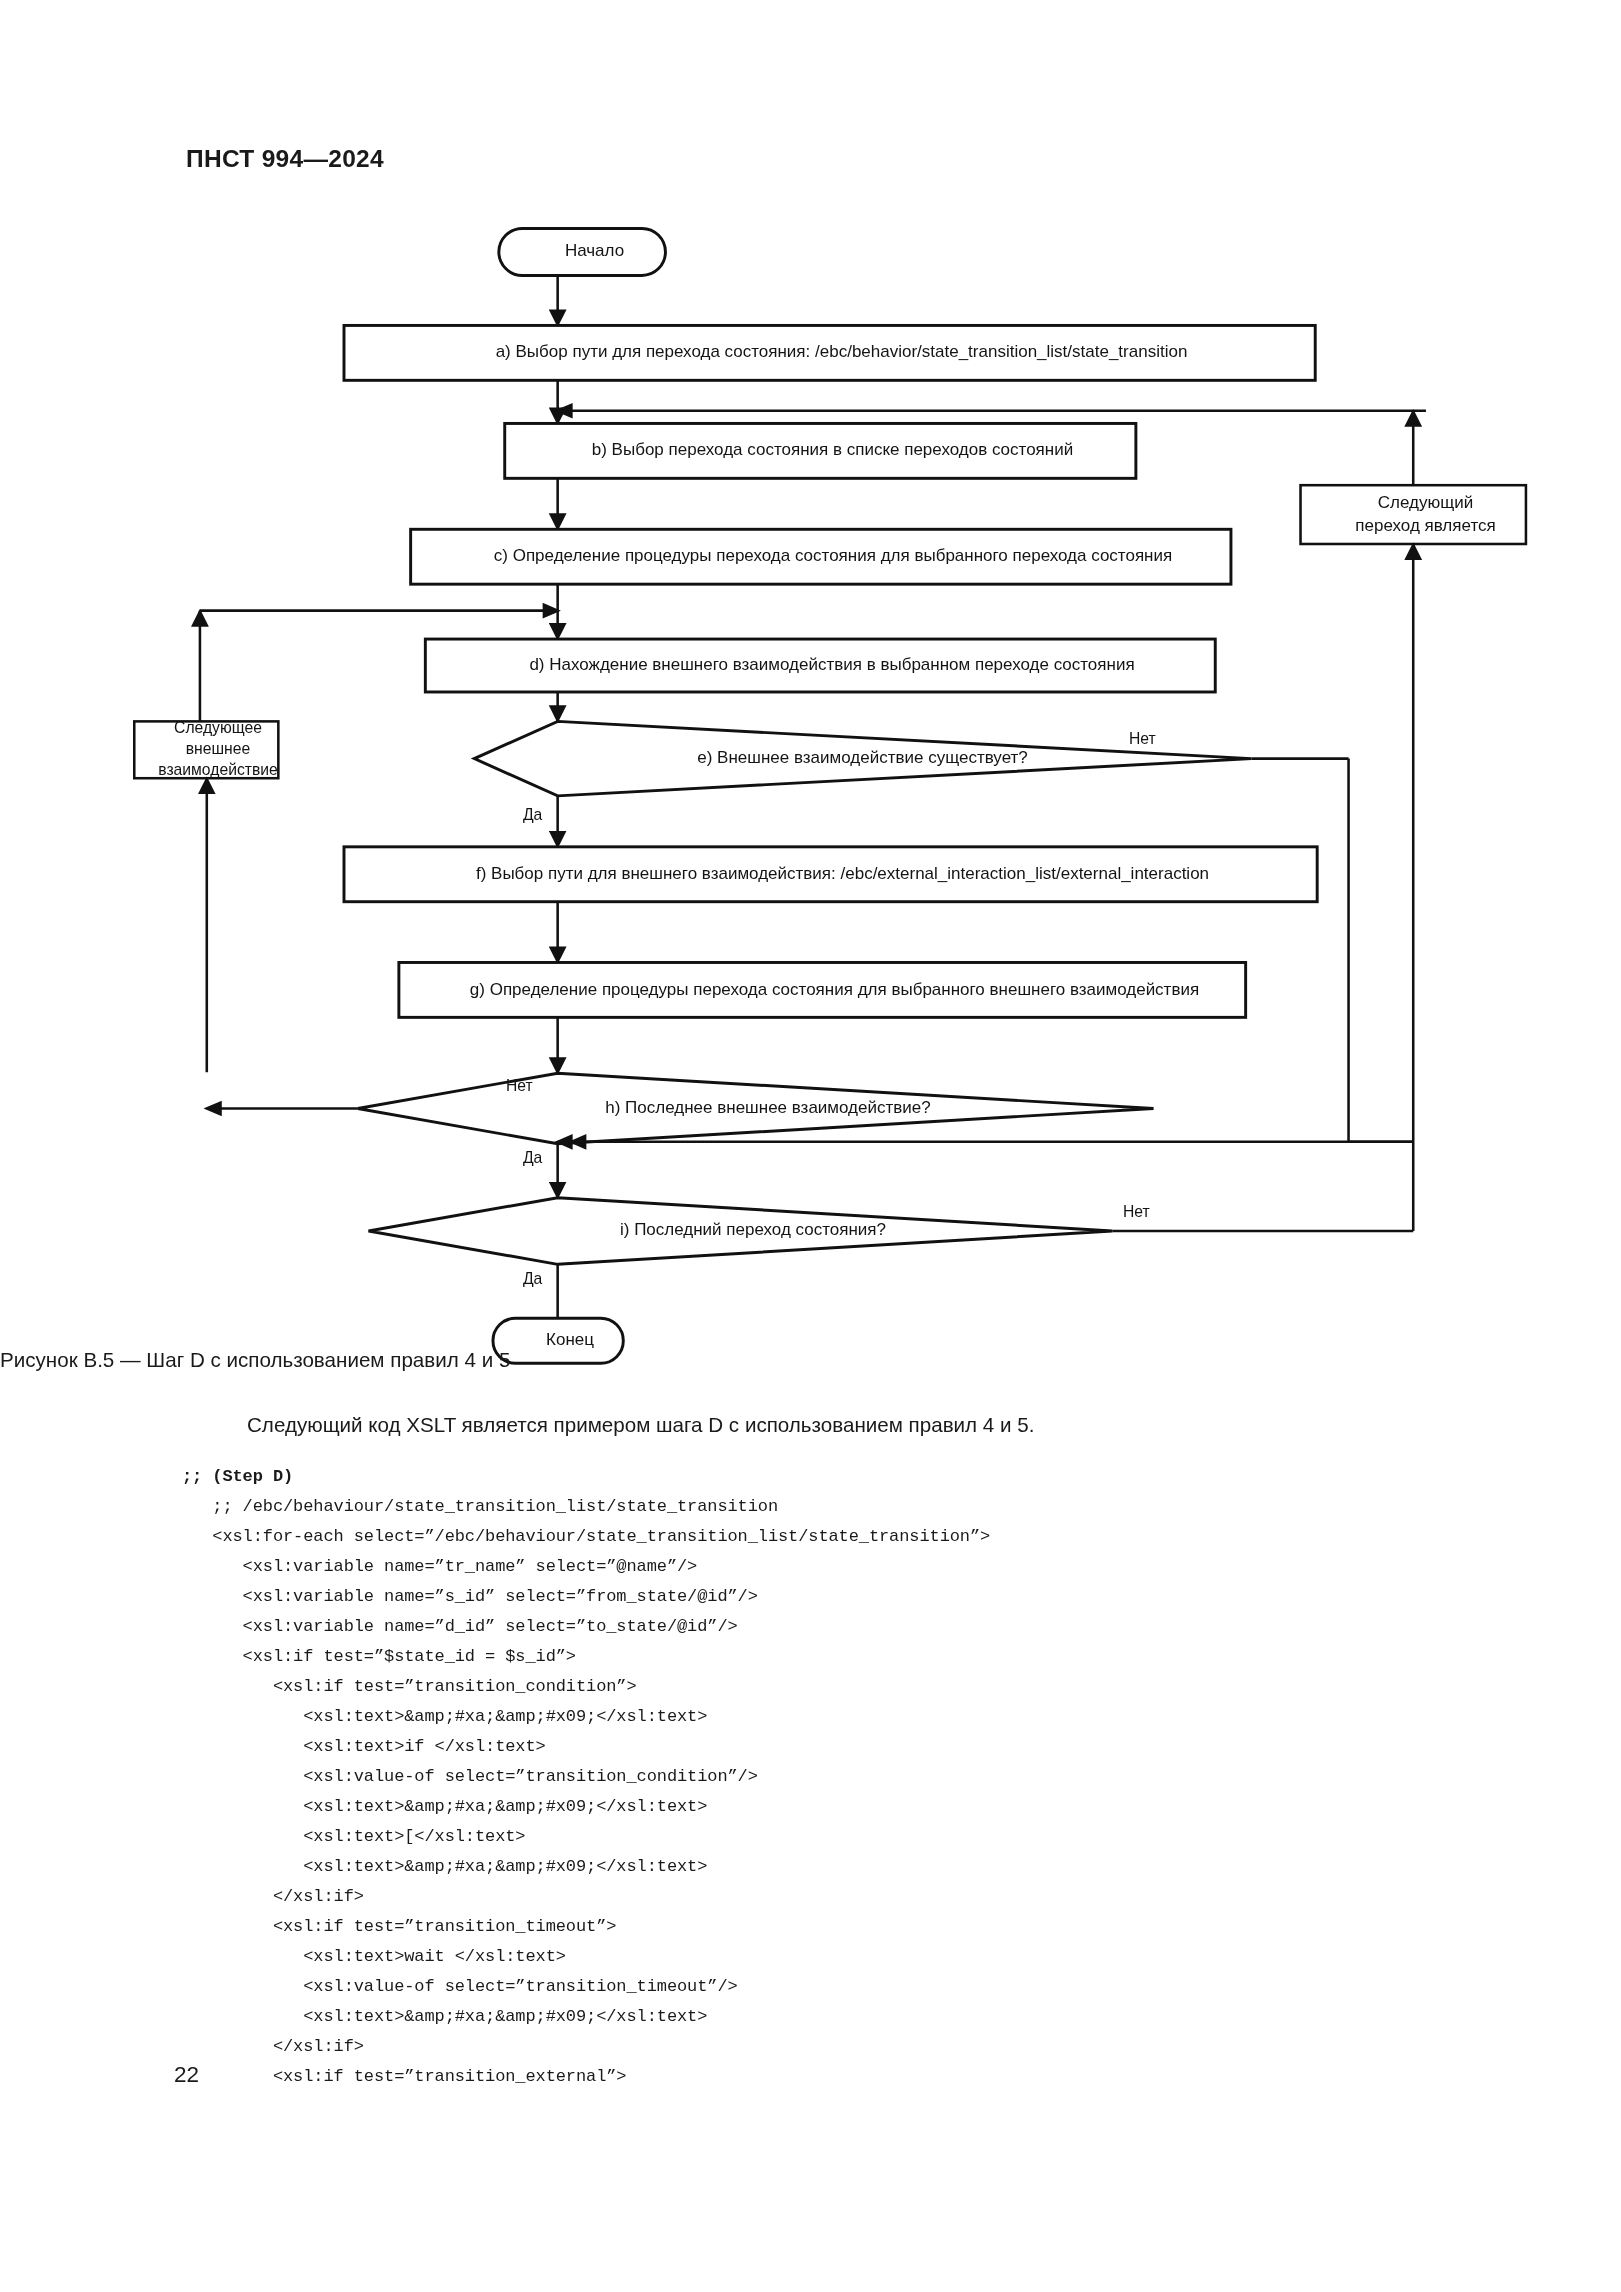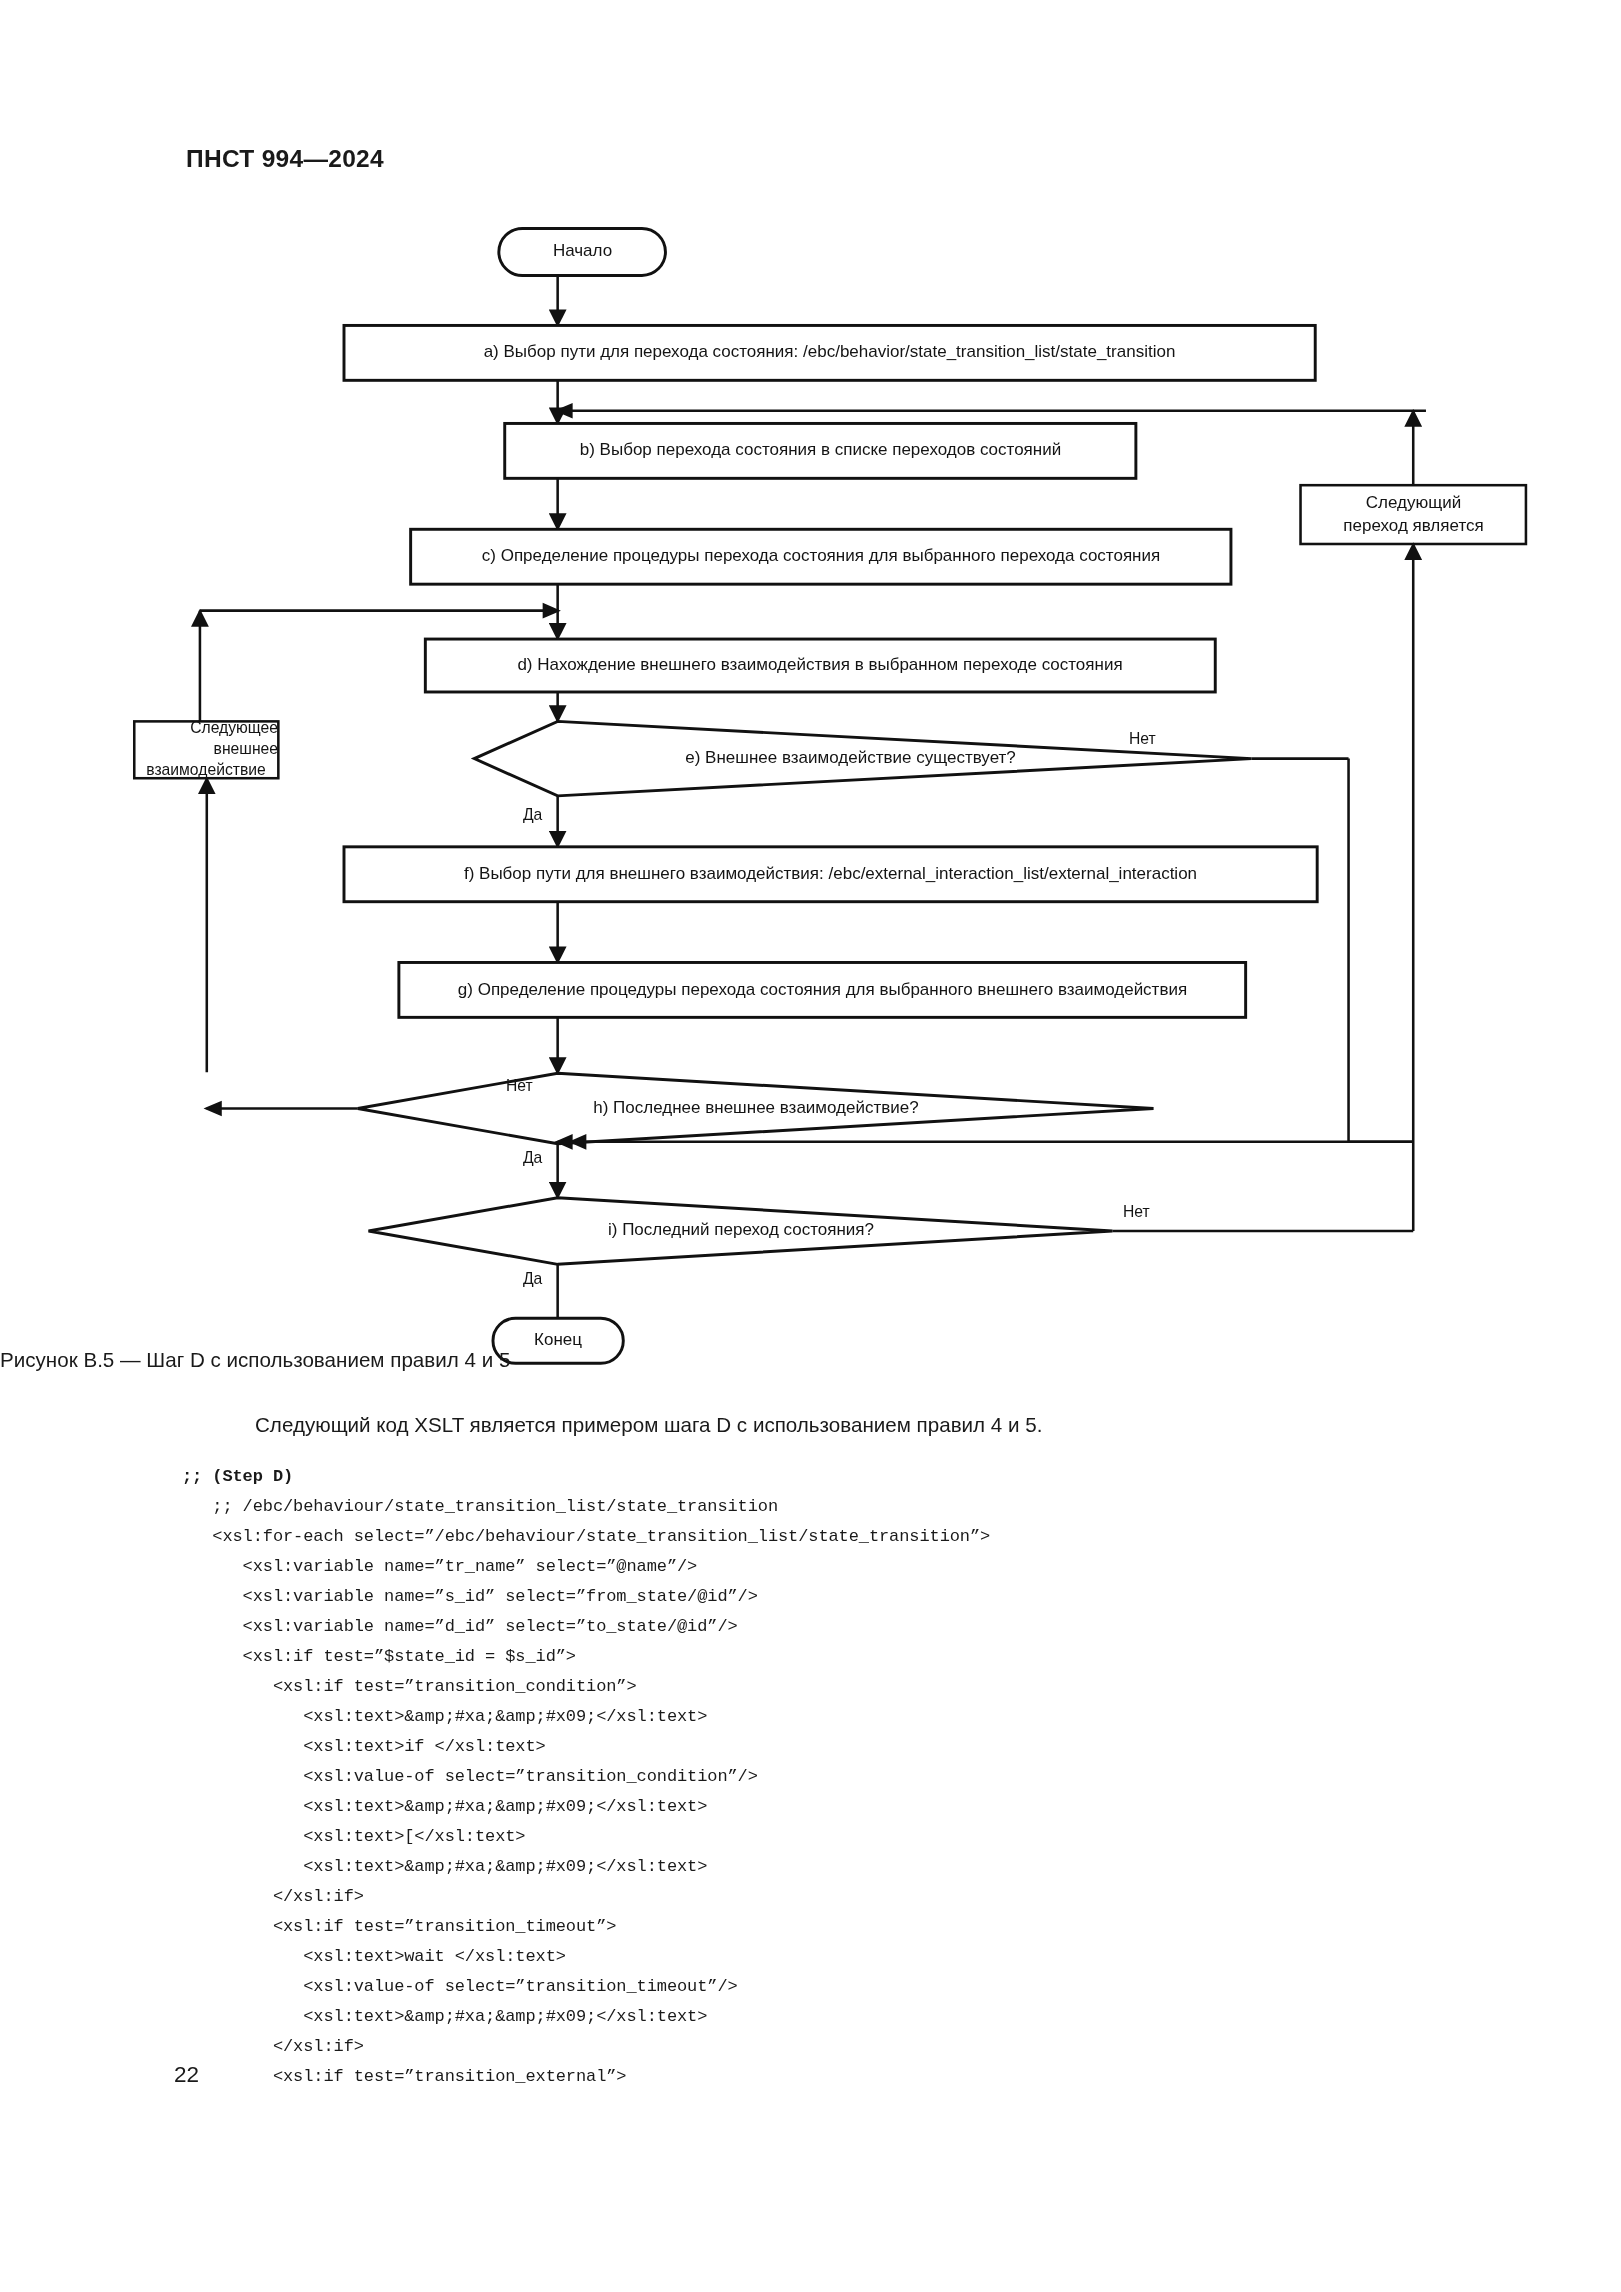--- a/index.html
+++ b/index.html
@@ -42,26 +42,27 @@
     width: 1621px;
     height: 1333px;
     overflow: visible;
   }
 
   .flow-label {
     position: absolute;
     font-family: "Liberation Sans", sans-serif;
     font-size: 17px;
     color: #141414;
-    text-align: right;
+    text-align: center;
     line-height: 1.32;
     white-space: nowrap;
     display: flex;
     align-items: center;
     justify-content: center;
+    margin-left: 12px;
   }
   .flow-label.multi { white-space: normal; }
 
   .edge-label {
     position: absolute;
     font-size: 15.7px;
     color: #141414;
     white-space: nowrap;
   }
 
@@ -71,21 +72,21 @@
     left: 0;
     top: 1348px;
     width: 1621px;
     font-size: 20.6px;
     white-space: nowrap;
   }
 
   
   #body-para {
     position: absolute;
-    left: 194px;
+    left: 186px;
     top: 1411px;
     width: 1255px;
     font-size: 20.6px;
     text-indent: 61px;
     line-height: 1.35;
   }
 
   
   #code-block {
     position: absolute;

